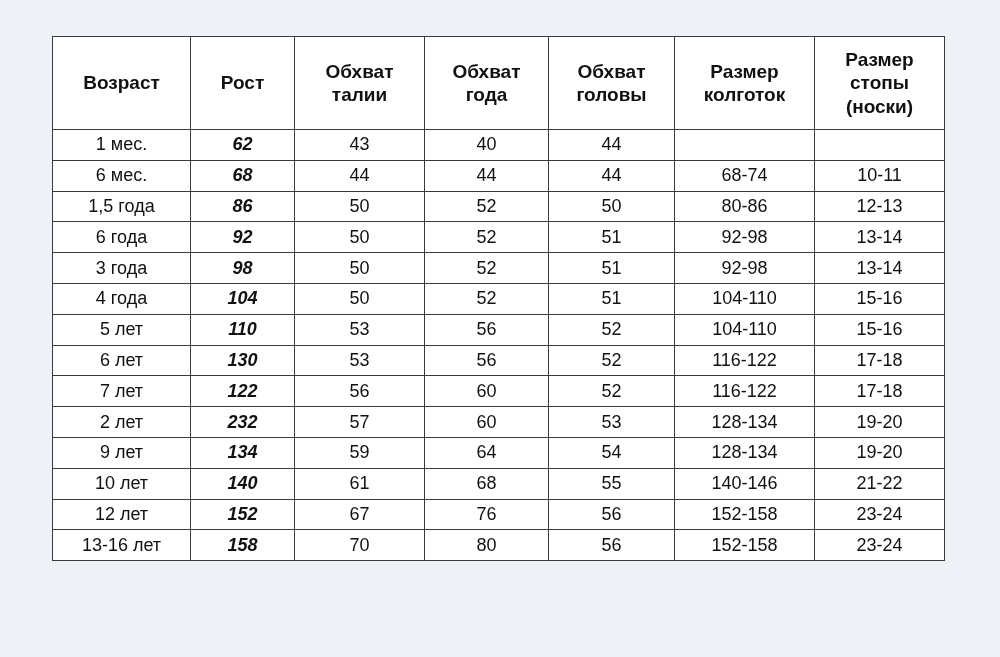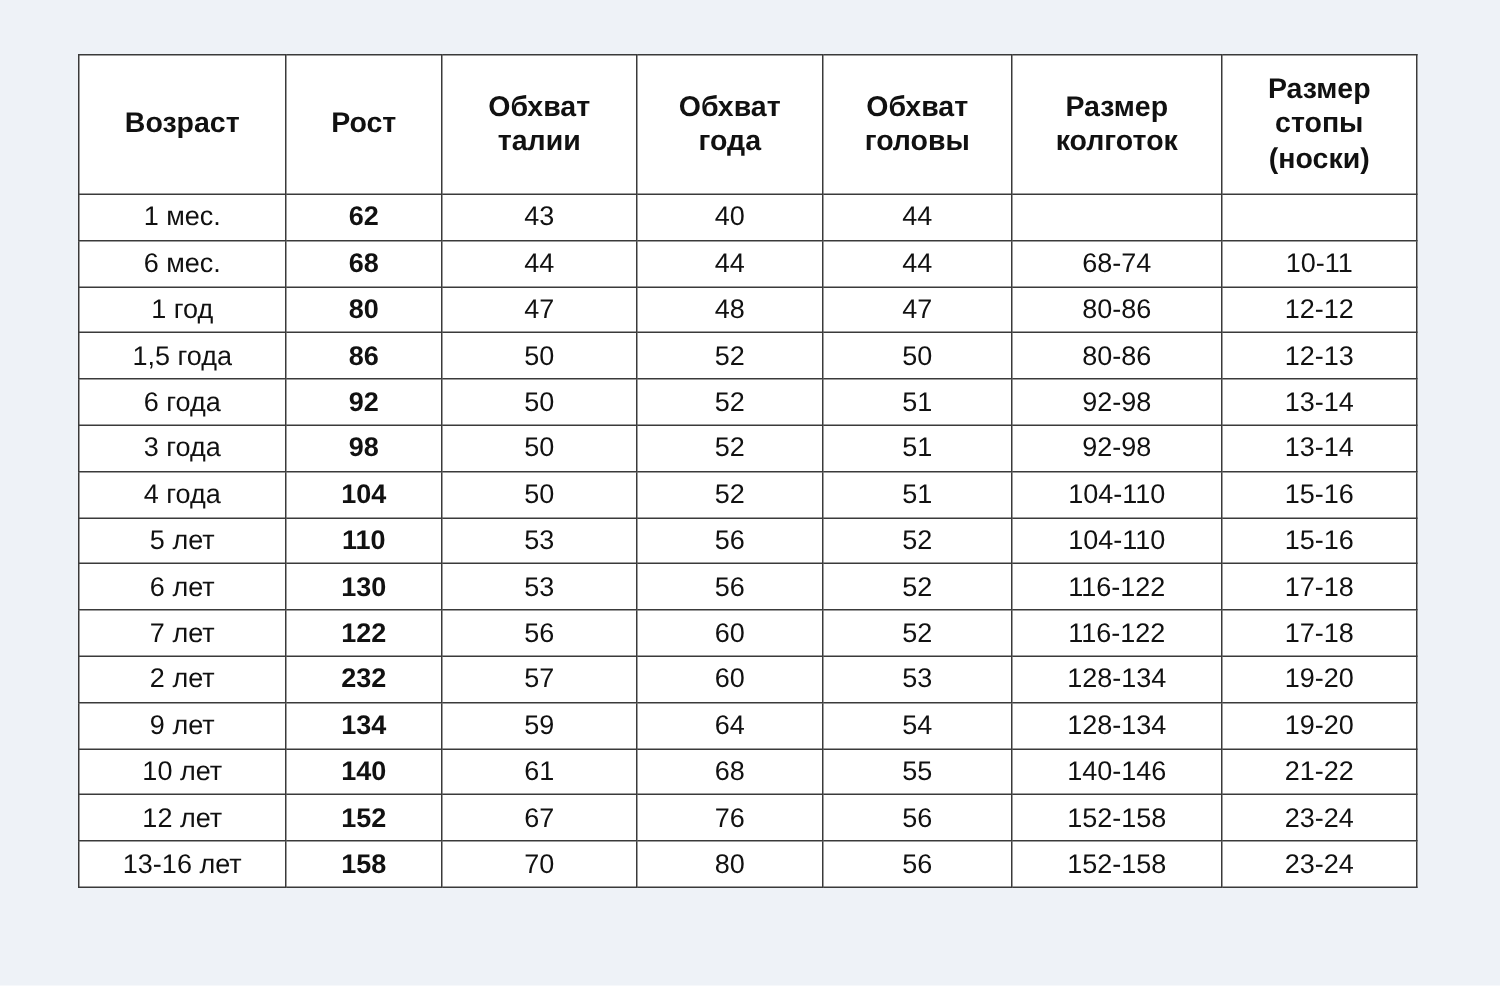--- a/index.html
+++ b/index.html
@@ -57,20 +57,21 @@
   }
   table.size-table tbody td {
     height: 29.8px;
     font-size: 18px;
     font-weight: normal;
     padding: 0 4px;
     white-space: nowrap;
   }
   table.size-table tbody td.height-cell {
     font-weight: bold;
+    font-style: italic;
   }
   .hdr-line {
     display: block;
   }
 </style>
 </head>
 <body>
 
 <div id="page">
   <div id="table-wrap">
@@ -128,29 +129,20 @@
           <tr>
             <td>6 мес.</td>
             <td class="height-cell">68</td>
             <td>44</td>
             <td>44</td>
             <td>44</td>
             <td>68-74</td>
             <td>10-11</td>
           </tr>
           <tr>
-            <td>1 год</td>
-            <td class="height-cell">80</td>
-            <td>47</td>
-            <td>48</td>
-            <td>47</td>
-            <td>80-86</td>
-            <td>12-12</td>
-          </tr>
-          <tr>
             <td>1,5 года</td>
             <td class="height-cell">86</td>
             <td>50</td>
             <td>52</td>
             <td>50</td>
             <td>80-86</td>
             <td>12-13</td>
           </tr>
           <tr>
             <td>6 года</td>

